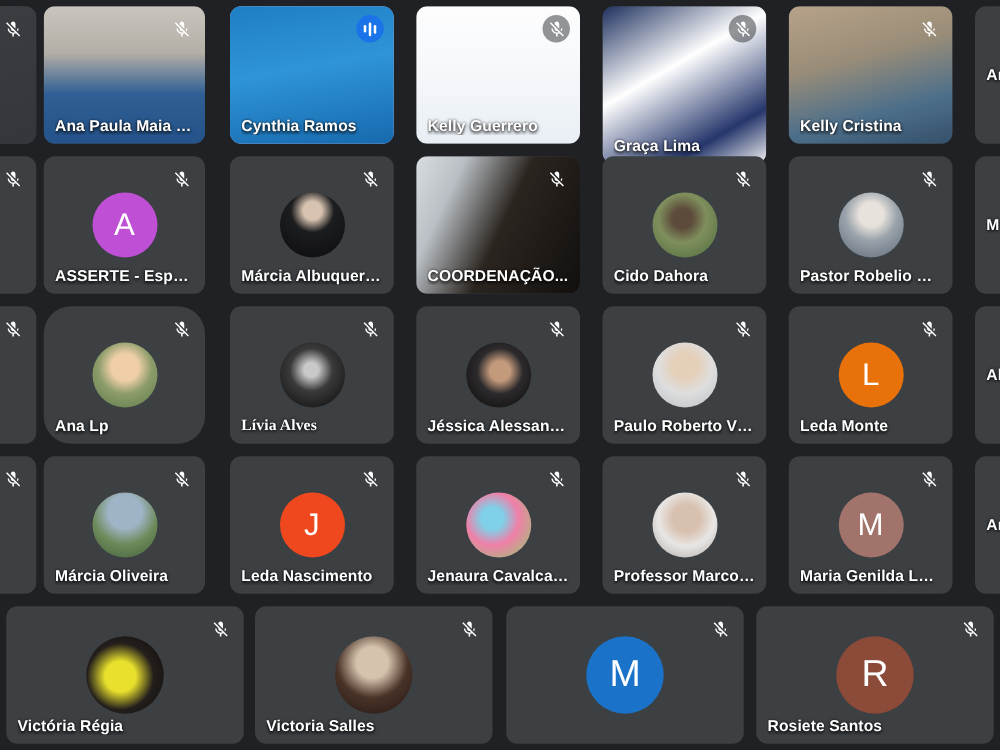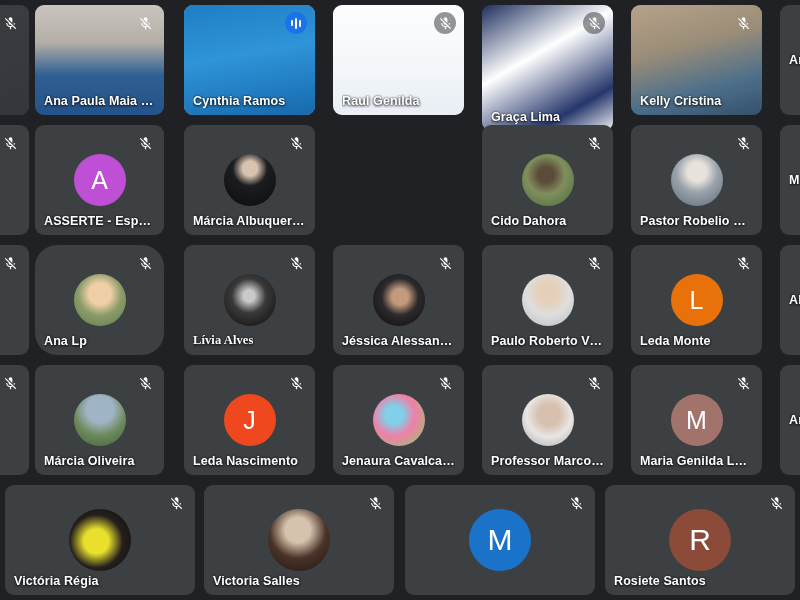--- a/index.html
+++ b/index.html
@@ -139,21 +139,21 @@
       <div class="video" style="background: linear-gradient(170deg, rgb(31, 126, 196) 0%, rgb(47, 148, 216) 45%, rgb(23, 105, 173) 100%);"></div>
       <div class="name">Cynthia Ramos</div>
       <div class="audiobadge">
         <i></i>
         <i></i>
         <i></i>
       </div>
     </div>
     <div class="tile" style="left: 333px; top: 5px; width: 131px; height: 110px;">
       <div class="video" style="background: linear-gradient(rgb(253, 253, 253) 0%, rgb(244, 247, 250) 55%, rgb(232, 238, 244) 100%);"></div>
-      <div class="name">Raul Genilda</div>
+      <div class="name">Kelly Guerrero</div>
       <div class="mute onlight">
         <svg viewBox="0 0 24 24" aria-hidden="true">
   <path fill="#ffffff" d="M19 11h-1.7c0 .74-.16 1.43-.43 2.05l1.23 1.23c.56-.98.9-2.09.9-3.28zM14.98 11.17c0-.06.02-.11.02-.17V5c0-1.66-1.34-3-3-3S9 3.34 9 5v.18l5.98 5.99zM4.27 3L3 4.27l6.01 6.01V11c0 1.66 1.33 3 2.99 3 .22 0 .44-.03.65-.08l1.66 1.66c-.71.33-1.5.52-2.31.52-2.76 0-5.3-2.1-5.3-5.1H5c0 3.41 2.72 6.23 6 6.72V21h2v-3.28c.91-.13 1.77-.45 2.54-.9L19.73 21 21 19.73 4.27 3z"></path>
 </svg>
       </div>
     </div>
     <div class="tile" style="left: 482px; top: 5px; width: 131px; height: 126px;">
       <div class="video" style="background: linear-gradient(150deg, rgb(29, 47, 94) 0%, rgb(255, 255, 255) 40%, rgb(37, 54, 107) 78%, rgb(242, 242, 242) 100%);"></div>
       <div class="name">Graça Lima</div>
       <div class="mute onlight">
@@ -192,20 +192,29 @@
     </div>
     <div class="tile" style="left: 184px; top: 125px; width: 131px; height: 110px;">
       <div class="avatar" style="background: radial-gradient(circle at 50% 28%, rgb(216, 195, 176) 0px, rgb(216, 195, 176) 16%, rgb(28, 29, 31) 38%, rgb(12, 12, 13) 100%);"></div>
       <div class="name">Márcia Albuquerq...</div>
       <div class="mute">
         <svg viewBox="0 0 24 24" aria-hidden="true">
   <path fill="#ffffff" d="M19 11h-1.7c0 .74-.16 1.43-.43 2.05l1.23 1.23c.56-.98.9-2.09.9-3.28zM14.98 11.17c0-.06.02-.11.02-.17V5c0-1.66-1.34-3-3-3S9 3.34 9 5v.18l5.98 5.99zM4.27 3L3 4.27l6.01 6.01V11c0 1.66 1.33 3 2.99 3 .22 0 .44-.03.65-.08l1.66 1.66c-.71.33-1.5.52-2.31.52-2.76 0-5.3-2.1-5.3-5.1H5c0 3.41 2.72 6.23 6 6.72V21h2v-3.28c.91-.13 1.77-.45 2.54-.9L19.73 21 21 19.73 4.27 3z"></path>
 </svg>
       </div>
     </div>
+    <div class="tile" style="left: 333px; top: 125px; width: 131px; height: 110px;">
+      <div class="video" style="background: linear-gradient(115deg, rgb(217, 221, 224) 0%, rgb(185, 191, 196) 22%, rgb(43, 37, 32) 52%, rgb(18, 15, 13) 100%);"></div>
+      <div class="name">COORDENAÇÃO...</div>
+      <div class="mute">
+        <svg viewBox="0 0 24 24" aria-hidden="true">
+  <path fill="#ffffff" d="M19 11h-1.7c0 .74-.16 1.43-.43 2.05l1.23 1.23c.56-.98.9-2.09.9-3.28zM14.98 11.17c0-.06.02-.11.02-.17V5c0-1.66-1.34-3-3-3S9 3.34 9 5v.18l5.98 5.99zM4.27 3L3 4.27l6.01 6.01V11c0 1.66 1.33 3 2.99 3 .22 0 .44-.03.65-.08l1.66 1.66c-.71.33-1.5.52-2.31.52-2.76 0-5.3-2.1-5.3-5.1H5c0 3.41 2.72 6.23 6 6.72V21h2v-3.28c.91-.13 1.77-.45 2.54-.9L19.73 21 21 19.73 4.27 3z"></path>
+</svg>
+      </div>
+    </div>
     <div class="tile" style="left: 482px; top: 125px; width: 131px; height: 110px;">
       <div class="avatar" style="background: radial-gradient(circle at 46% 40%, rgb(92, 74, 58) 0px, rgb(92, 74, 58) 18%, rgb(127, 143, 93) 46%, rgb(77, 107, 60) 100%);"></div>
       <div class="name">Cido Dahora</div>
       <div class="mute">
         <svg viewBox="0 0 24 24" aria-hidden="true">
   <path fill="#ffffff" d="M19 11h-1.7c0 .74-.16 1.43-.43 2.05l1.23 1.23c.56-.98.9-2.09.9-3.28zM14.98 11.17c0-.06.02-.11.02-.17V5c0-1.66-1.34-3-3-3S9 3.34 9 5v.18l5.98 5.99zM4.27 3L3 4.27l6.01 6.01V11c0 1.66 1.33 3 2.99 3 .22 0 .44-.03.65-.08l1.66 1.66c-.71.33-1.5.52-2.31.52-2.76 0-5.3-2.1-5.3-5.1H5c0 3.41 2.72 6.23 6 6.72V21h2v-3.28c.91-.13 1.77-.45 2.54-.9L19.73 21 21 19.73 4.27 3z"></path>
 </svg>
       </div>
     </div>
     <div class="tile" style="left: 631px; top: 125px; width: 131px; height: 110px;">

